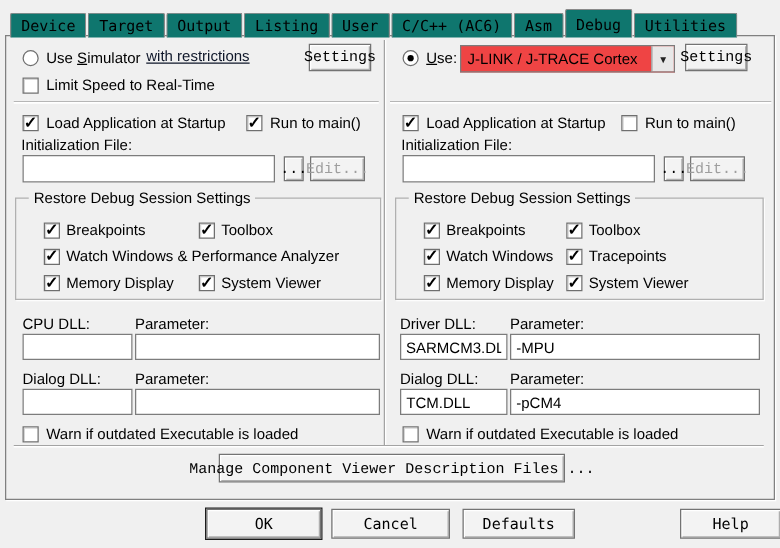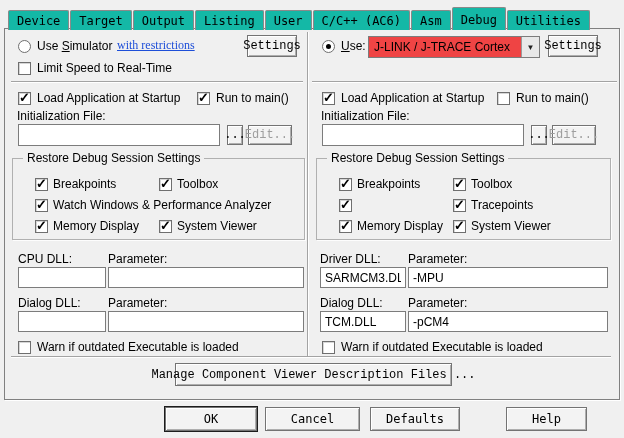--- a/index.html
+++ b/index.html
@@ -1,20 +1,20 @@
 <!DOCTYPE html>
 <html><head>
 <meta charset="utf-8">
 <style>
   html,body{margin:0;padding:0;background:#f0f0f0}
   .dialog{position:relative;width:624px;height:438px;background:#f0f0f0;overflow:hidden;
           font-family:"Liberation Sans",sans-serif;font-size:12px;color:#000}
   
   .tabbar{position:absolute;left:8px;top:7px;display:flex;align-items:flex-end;z-index:3}
-  .tab{box-sizing:border-box;height:20px;padding:3px 8px 0;margin-right:1px;background:#14b8a6;
+  .tab{box-sizing:border-box;height:20px;padding:3px 8px 0;margin-right:1px;background:#0f766e;
        border:1px solid #8a8a8a;border-bottom:none;border-radius:2px 2px 0 0;
        font-family:"DejaVu Sans Mono",monospace;font-size:12px;line-height:14px;white-space:nowrap;cursor:default}
   .tab.on{height:23px;padding-top:5px;position:relative;z-index:5;box-shadow:0 2px 0 #f0f0f0}
   
   .panel{position:absolute;left:4px;top:28px;width:614px;height:370px;background:#f0f0f0;
          border:1px solid #808080;box-shadow:1px 1px 0 #ffffff}
   .lbl{position:absolute;white-space:nowrap;line-height:14px}
   .mn{text-decoration:underline}
   
   .cb{position:absolute;width:13px;height:13px;box-sizing:border-box;background:#fff;
@@ -37,22 +37,22 @@
   .combo{position:absolute;box-sizing:border-box;background:#ef4444;border:1px solid #7c7c7c;
          display:flex;align-items:stretch;cursor:default}
   .combo-text{flex:1;display:flex;align-items:center;padding:0 5px;white-space:nowrap;overflow:hidden}
   .combo-btn{width:17px;background:#e8e8e8;border-left:1px solid #9a9a9a;
              display:flex;align-items:center;justify-content:center;font-size:8px;color:#222}
   
   .group{position:absolute;box-sizing:border-box;border:1px solid #b0b0b0;box-shadow:1px 1px 0 #fdfdfd}
   .group-title{position:absolute;top:-8px;left:10px;background:#f0f0f0;padding:0 4px;line-height:14px;white-space:nowrap}
   .hsep{position:absolute;height:2px;background:linear-gradient(to bottom,#a3a3a3 0,#a3a3a3 1px,#ffffff 1px)}
   .vsep{position:absolute;width:2px;background:linear-gradient(to right,#a3a3a3 0,#a3a3a3 1px,#ffffff 1px)}
-  .link{position:absolute;color:#1d4ed8;text-decoration:underline;
-        font-family:Liberation Serif, serif;font-size:12px;white-space:nowrap;cursor:pointer}
+  .link{position:absolute;color:#0f172a;text-decoration:underline;
+        font-family:Liberation Sans, sans-serif;font-size:12px;white-space:nowrap;cursor:pointer}
 </style>
 </head>
 <body>
 
 <div class="dialog">
 
   <div class="tabbar">
     <div class="tab">Device</div>
     <div class="tab">Target</div>
     <div class="tab">Output</div>
@@ -135,20 +135,21 @@
     <div class="btn" style="left:526px;top:96px;width:16px;height:20px">...</div>
     <div class="btn disabled" style="left:547px;top:96px;width:44px;height:20px">Edit...</div>
 
     <div class="group" style="left:311px;top:129px;width:295px;height:82px">
       <span class="group-title">Restore Debug Session Settings</span>
       <span class="cb on" style="left:22px;top:19px"></span>
       <span class="lbl" style="left:40px;top:18px">Breakpoints</span>
       <span class="cb on" style="left:136px;top:19px"></span>
       <span class="lbl" style="left:154px;top:18px">Toolbox</span>
       <span class="cb on" style="left:22px;top:40px"></span>
+      <span class="lbl" style="left:40px;top:39px">Watch Windows</span>
       <span class="cb on" style="left:136px;top:40px"></span>
       <span class="lbl" style="left:154px;top:39px">Tracepoints</span>
       <span class="cb on" style="left:22px;top:61px"></span>
       <span class="lbl" style="left:40px;top:60px">Memory Display</span>
       <span class="cb on" style="left:136px;top:61px"></span>
       <span class="lbl" style="left:154px;top:60px">System Viewer</span>
     </div>
 
     <span class="lbl" style="left:315px;top:223px">Driver DLL:</span>
     <span class="lbl" style="left:403px;top:223px">Parameter:</span>
@@ -163,14 +164,14 @@
     <span class="cb" style="left:317px;top:312px"></span>
     <span class="lbl" style="left:336px;top:311px">Warn if outdated Executable is loaded</span>
 
     <div class="hsep" style="left:6px;top:327px;width:600px"></div>
     <div class="btn" style="left:170px;top:334px;width:277px;height:23px">Manage Component Viewer Description Files ...</div>
   </div>
 
   <div class="btn mono default" style="left:165px;top:407px;width:92px;height:24px">OK</div>
   <div class="btn mono" style="left:265px;top:407px;width:95px;height:24px">Cancel</div>
   <div class="btn mono" style="left:370px;top:407px;width:90px;height:24px">Defaults</div>
-  <div class="btn mono" style="left:506px;top:407px;width:81px;height:24px">Help</div>
+  <div class="btn mono" style="left:544px;top:407px;width:81px;height:24px">Help</div>
 </div>
 
 </body></html>

